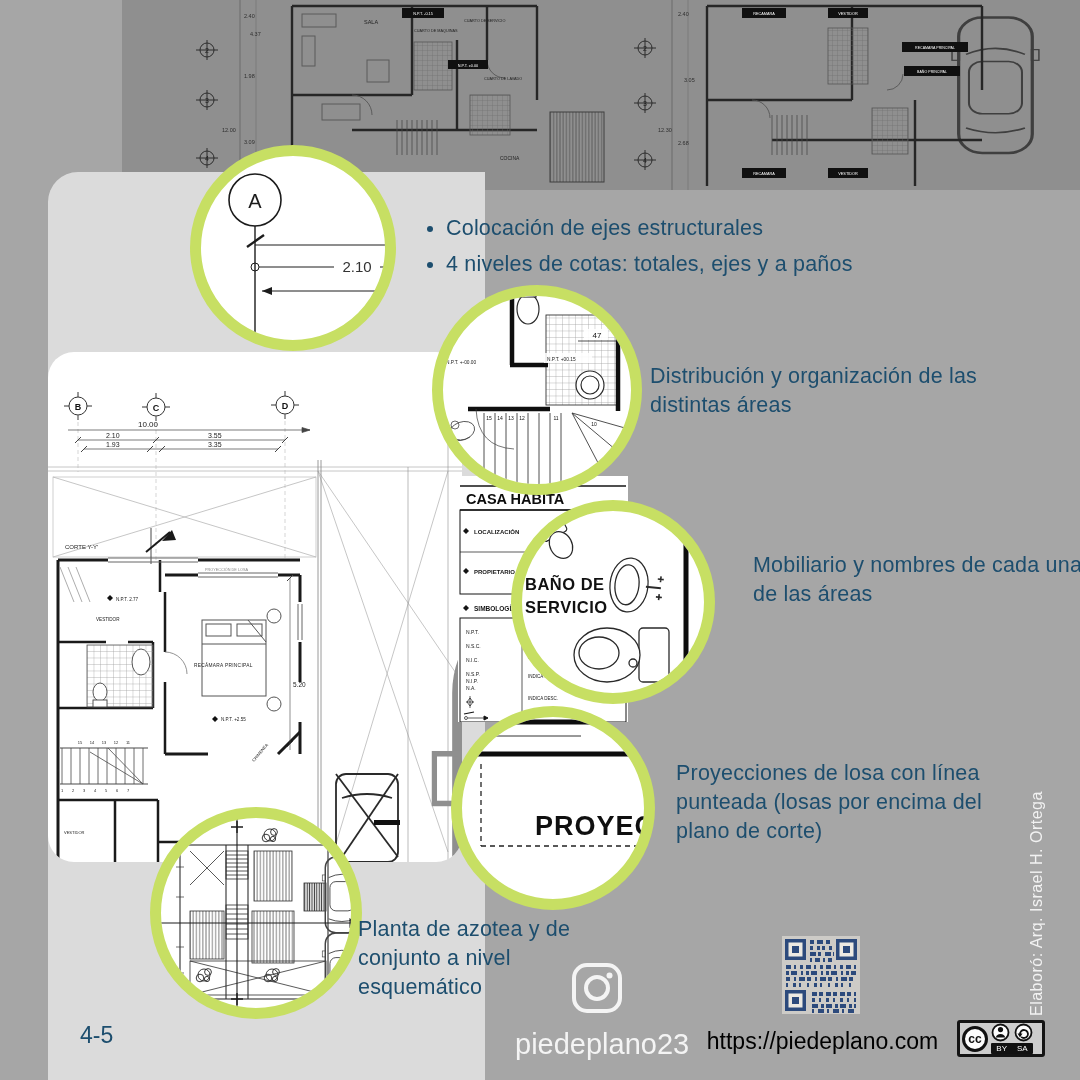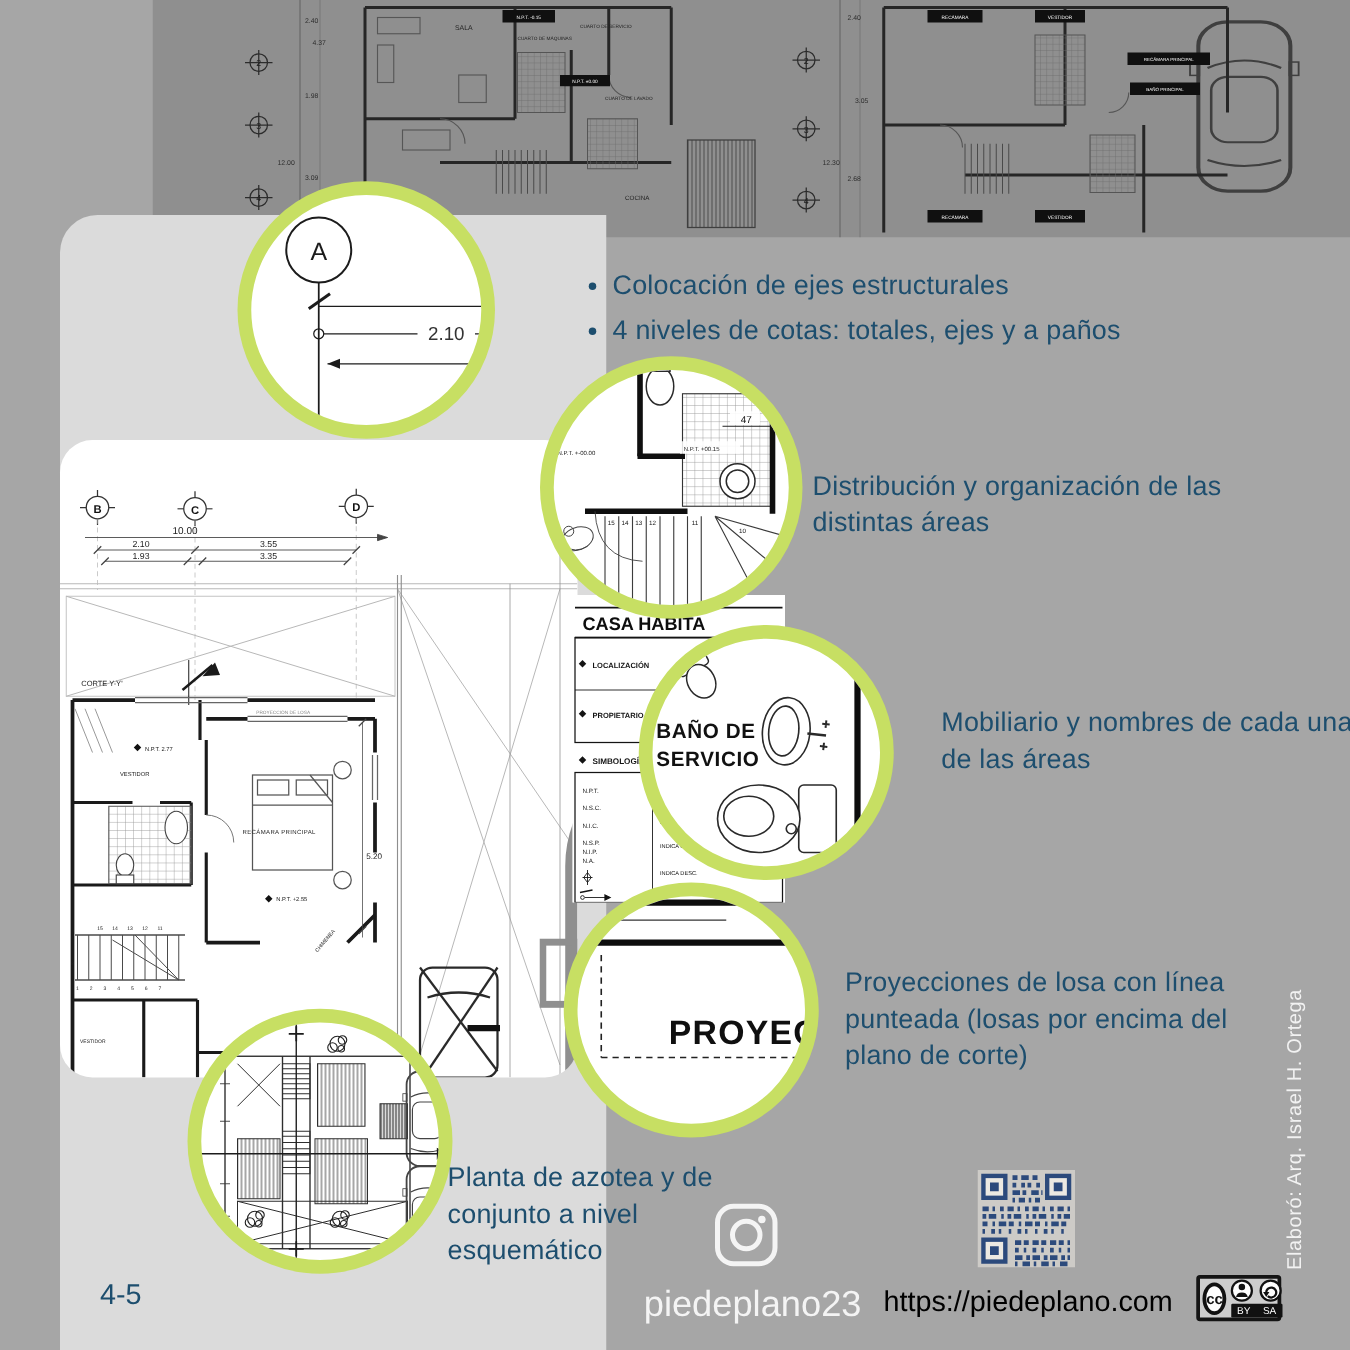--- a/index.html
+++ b/index.html
@@ -15,35 +15,35 @@
   .light-panel{position:absolute;left:48px;top:172px;width:437px;height:908px;
                background:#dbdbdb;border-radius:30px 0 0 0;z-index:2;}
   .white-panel{position:absolute;left:48px;top:352px;width:414px;height:510px;
                background:#fff;border-radius:26px;overflow:hidden;z-index:3;}
   .title-sheet{position:absolute;left:458px;top:476px;width:170px;height:246px;
                background:#fff;z-index:3;}
   .callout{position:absolute;border:11px solid var(--green);border-radius:50%;
            background:#fff;box-sizing:border-box;overflow:hidden;z-index:4;}
   .callout svg{display:block;}
   .note{position:absolute;color:var(--blue);font-size:21.5px;line-height:1.36;
-        font-weight:500;letter-spacing:.2px;z-index:5;margin-top:13px;}
+        font-weight:500;letter-spacing:.2px;z-index:5;}
   ul.note{margin:0;padding-left:26px;}
-  ul.note li{margin-bottom:7px;margin-left:44px;}
+  ul.note li{margin-bottom:7px;}
   .page-num{position:absolute;left:80px;top:1022px;color:var(--blue);
             font-size:23px;font-weight:500;z-index:5;}
   .ig-icon{position:absolute;left:571px;top:962px;z-index:5;}
   .ig-handle{position:absolute;left:515px;top:1028px;width:165px;text-align:center;
              color:#f4f4f4;font-size:29px;z-index:5;}
   .qr{position:absolute;left:782px;top:936px;z-index:5;}
   .url{position:absolute;left:700px;top:1028px;width:245px;text-align:center;
        color:#000000;font-size:23px;z-index:5;}
   .credit{position:absolute;left:1024px;top:776px;height:240px;width:26px;
           writing-mode:vertical-rl;transform:rotate(180deg);color:#f2f2f2;
           font-size:16px;letter-spacing:.5px;z-index:5;line-height:26px;}
-  .cc-badge{position:absolute;left:957px;top:1020px;width:68px;height:37px;
+  .cc-badge{position:absolute;left:957px;top:1020px;width:88px;height:37px;
             background:#cdcdcd;border:3px solid #141414;border-radius:3px;
             box-sizing:border-box;display:flex;align-items:center;padding:1px 2px;
             gap:3px;z-index:5;}
   .cc-c{width:26px;height:26px;border:3px solid #111;border-radius:50%;background:#fdfdfd;
         box-sizing:border-box;display:flex;align-items:center;justify-content:center;
         font-weight:bold;font-size:12px;color:#111;}
   .cc-right{display:flex;flex-direction:column;align-items:center;}
   .cc-icons{display:flex;gap:4px;}
   .cc-bar{background:#111;color:#fff;font-size:8px;font-weight:normal;display:flex;
           gap:10px;padding:1px 5px;margin-top:1px;border-radius:1px;}

